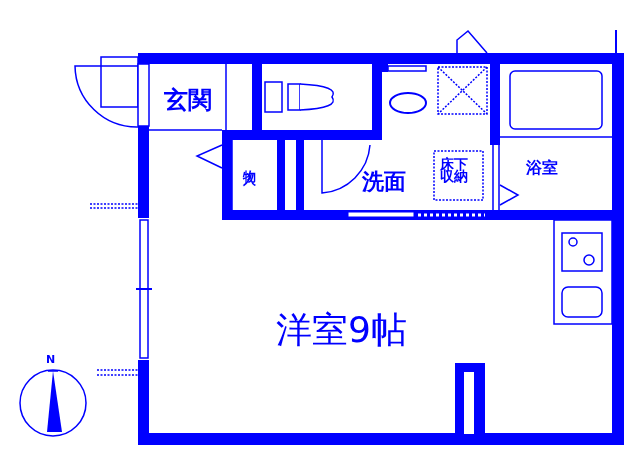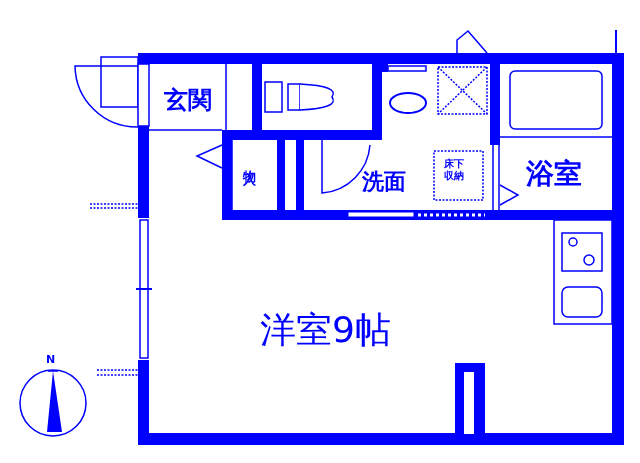--- a/index.html
+++ b/index.html
@@ -2,23 +2,23 @@
 <html><head>
   <meta charset="utf-8">
   <style>
     html, body { margin: 0; padding: 0; background: #ffffff; }
     body { width: 640px; height: 463px; position: relative; overflow: hidden; font-family: "DejaVu Sans", sans-serif; }
     svg { position: absolute; left: 0; top: 0; }
     .lbl { position: absolute; color: #0000ff; font-weight: bold; white-space: nowrap; line-height: 1; }
     .lbl-genkan { left: 164px; top: 88px; font-size: 24px; }
     .lbl-mono { left: 243px; top: 160px; font-size: 13px; writing-mode: vertical-rl; letter-spacing: 1px; }
     .lbl-senmen { left: 362px; top: 171px; font-size: 22px; text-align: center; }
-    .lbl-yukashita { left: 440px; top: 158px; font-size: 10px; line-height: 12px; width: 28px; text-align: center; white-space: normal; }
-    .lbl-yokushitsu { left: 526px; top: 160px; font-size: 28px; }
-    .lbl-yoshitsu { left: 260px; top: 312px; font-size: 36px; font-weight: normal; }
+    .lbl-yukashita { left: 440px; top: 158px; font-size: 14px; line-height: 12px; width: 28px; text-align: center; white-space: normal; }
+    .lbl-yokushitsu { left: 526px; top: 160px; font-size: 16px; }
+    .lbl-yoshitsu { left: 276px; top: 312px; font-size: 36px; font-weight: normal; }
     .lbl-north { left: 46px; top: 354px; font-size: 11px; font-weight: bold; }
   </style>
 </head>
 <body>
 
 <div>
 <svg width="640" height="463" viewBox="0 0 640 463">
   <g fill="#0000ff">
 
     <rect x="138" y="53" width="486" height="11"></rect>

